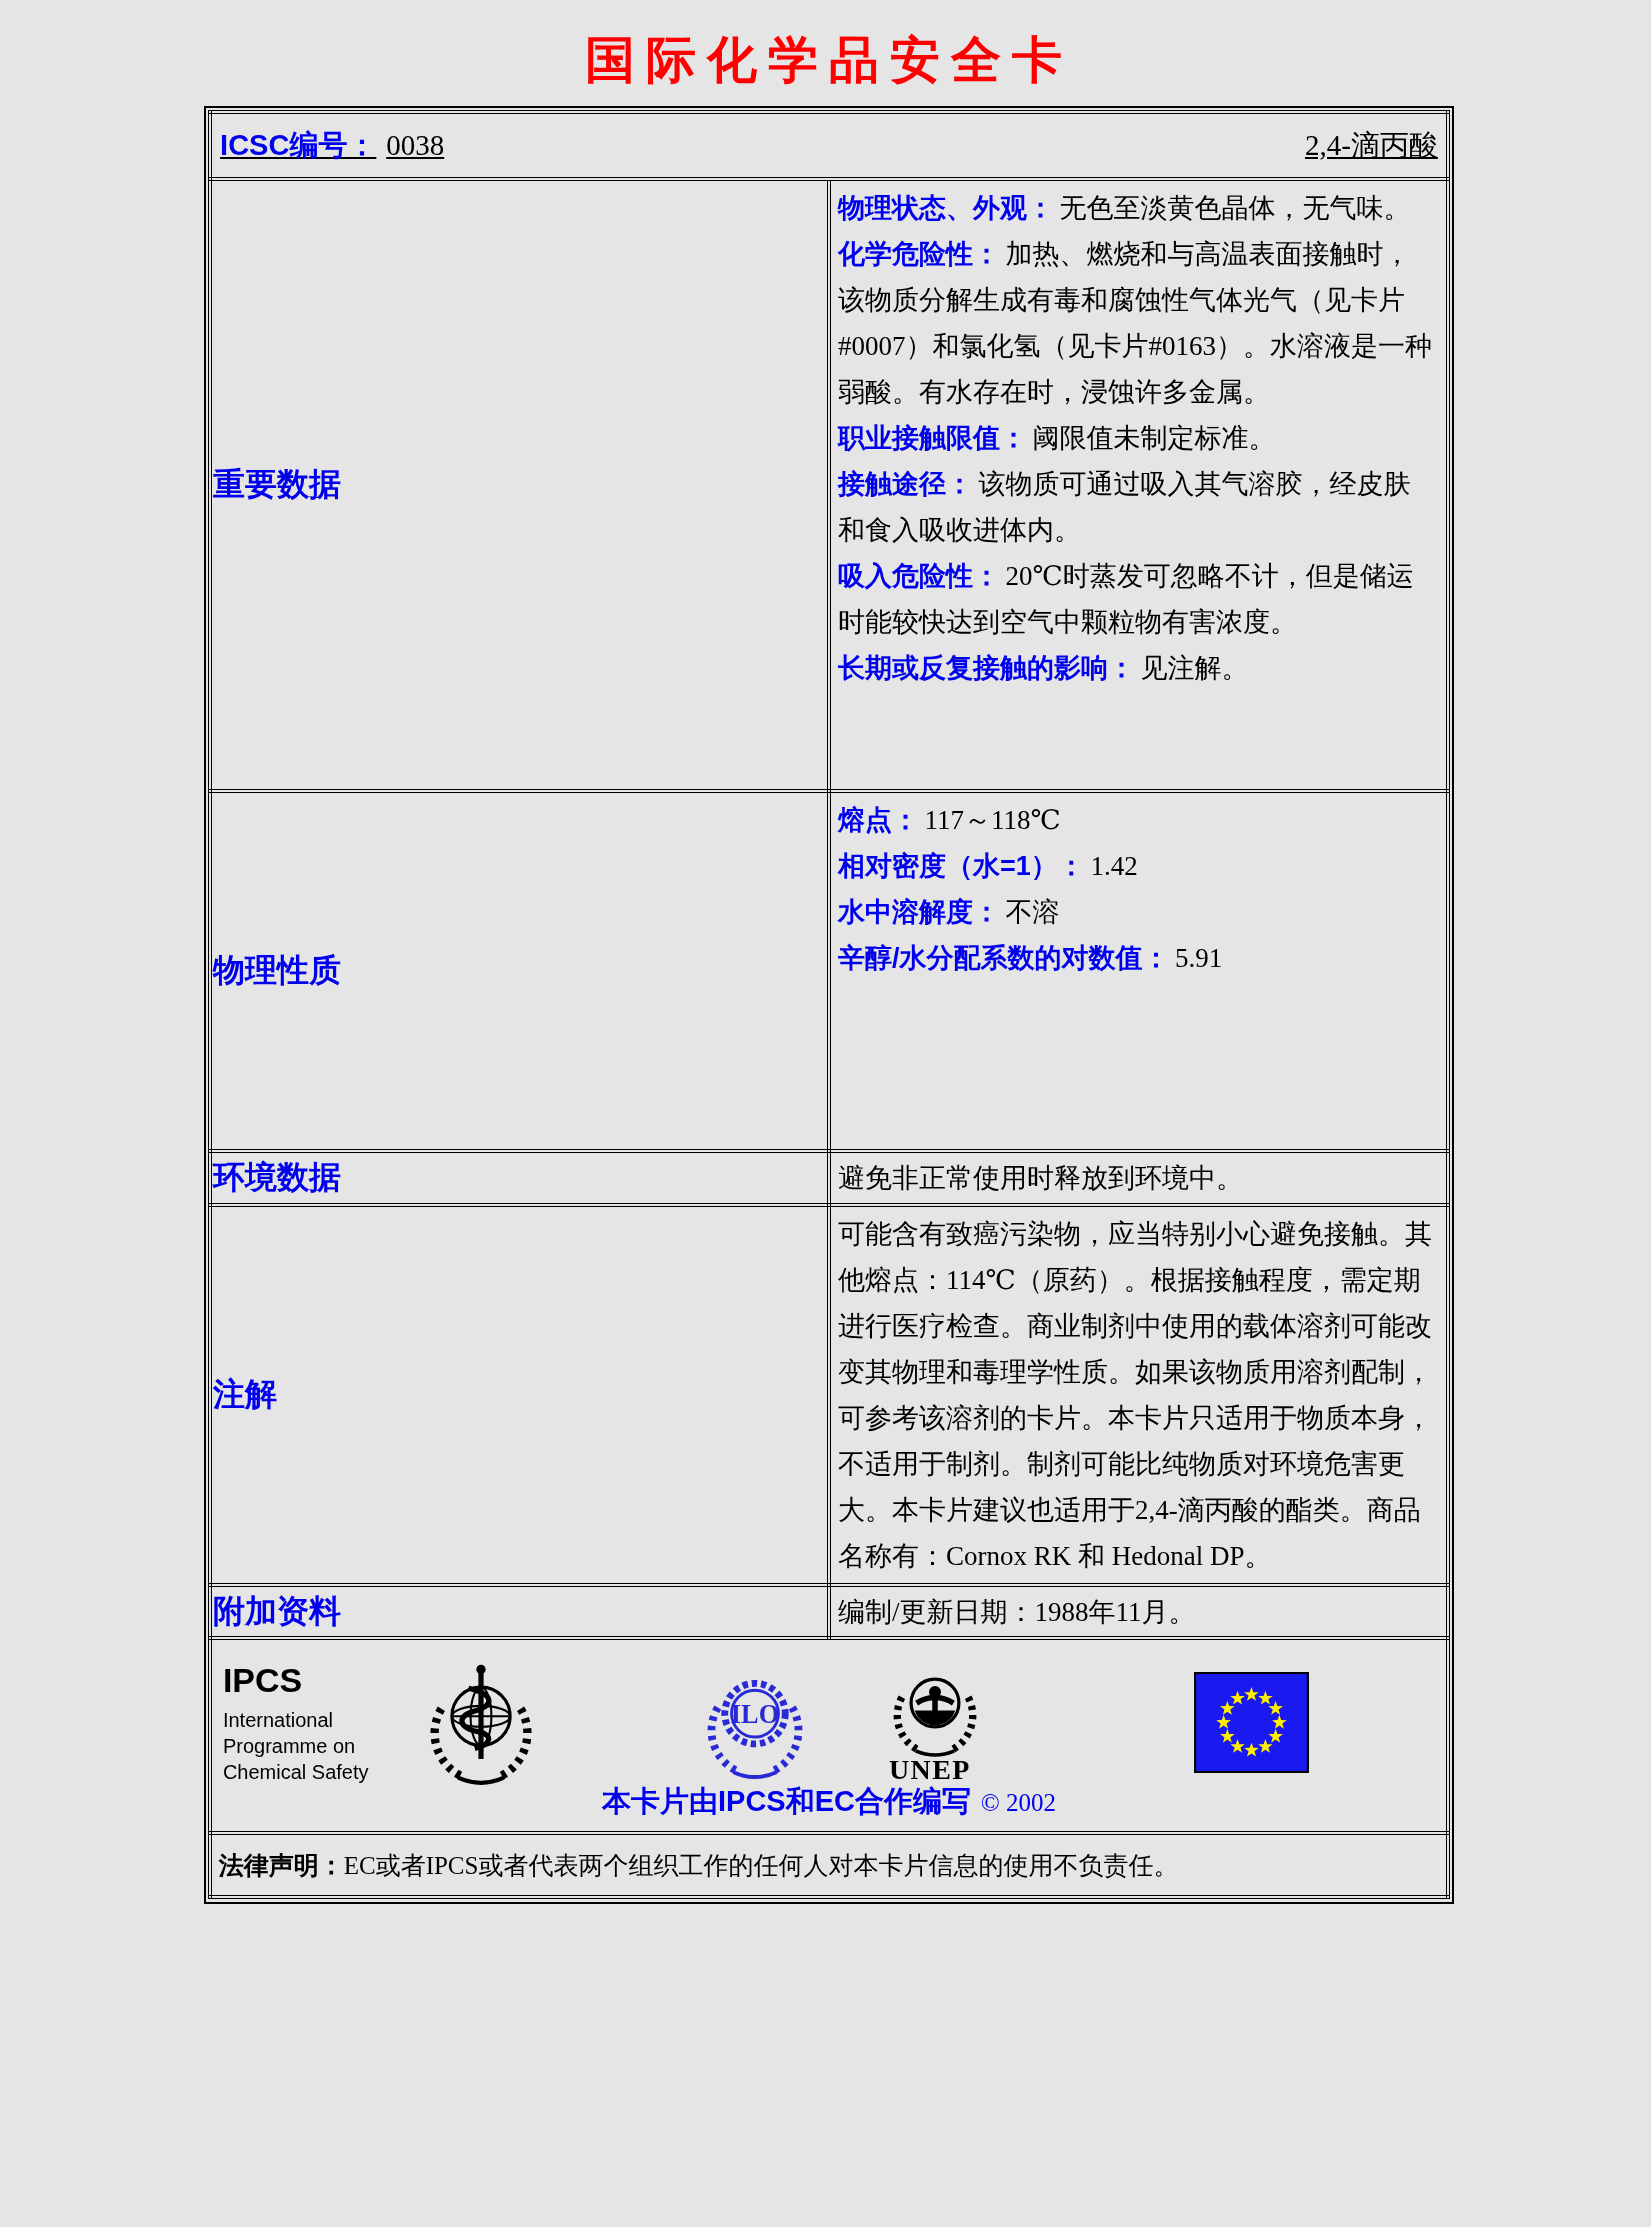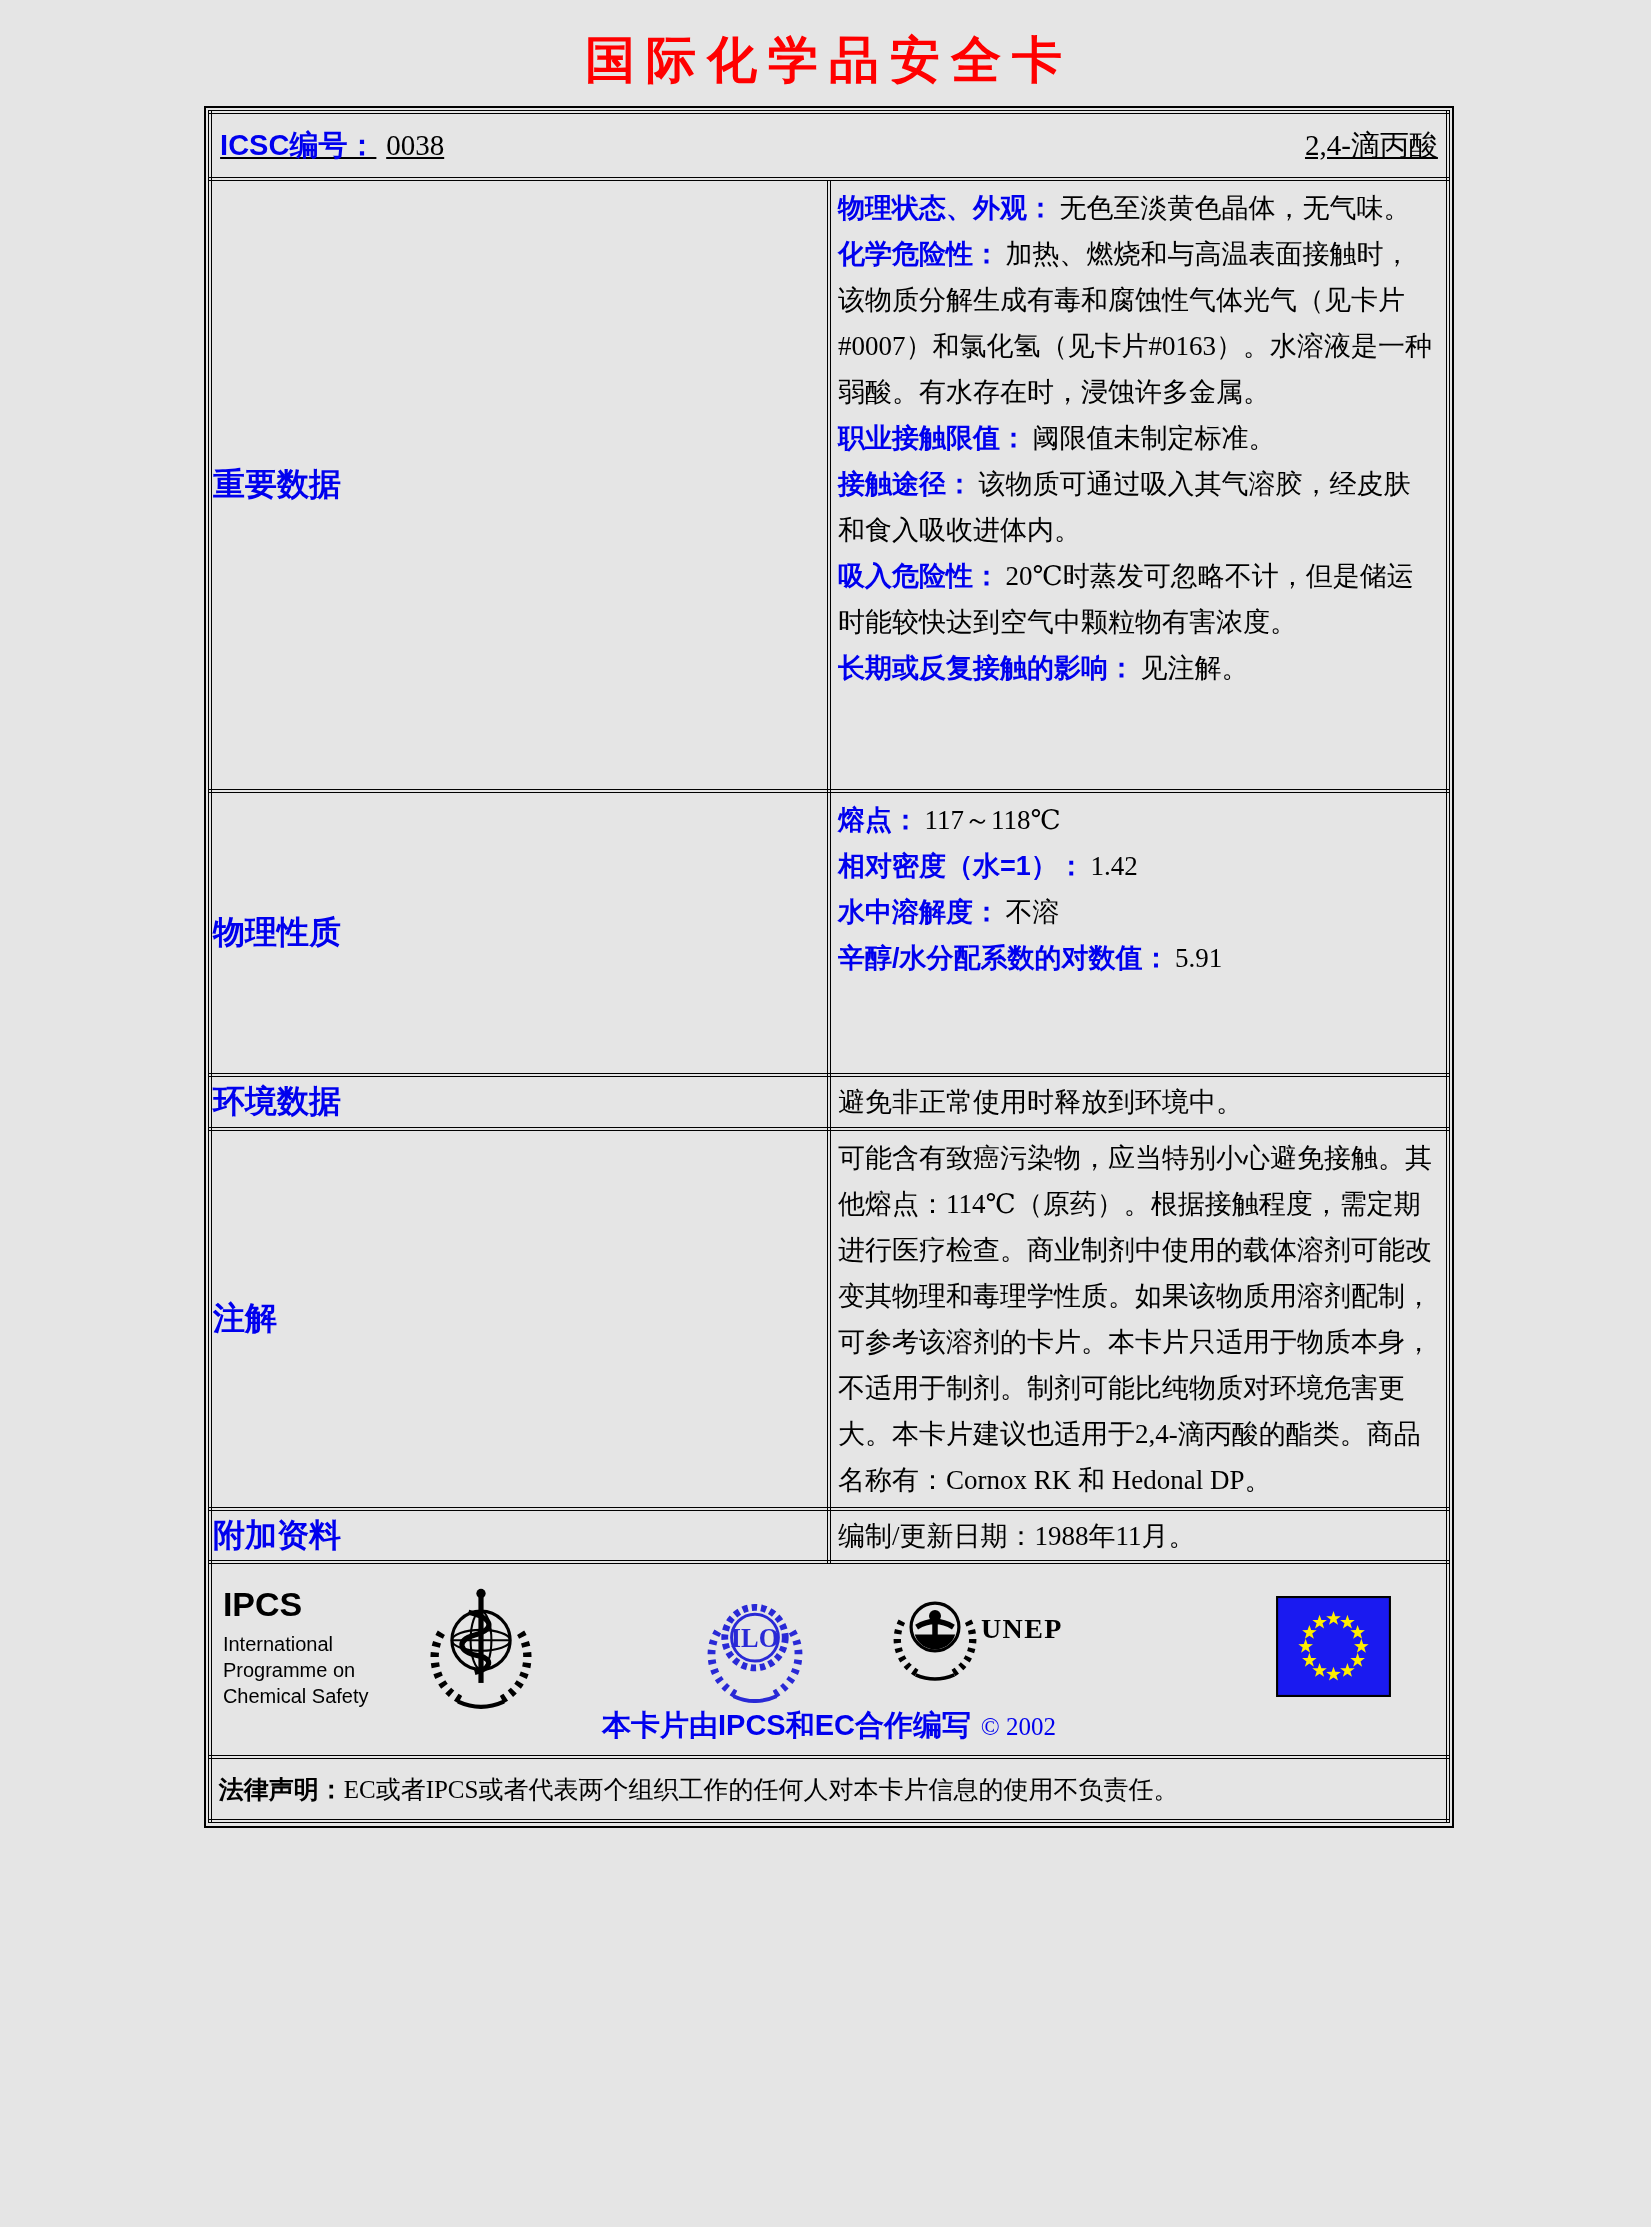--- a/index.html
+++ b/index.html
@@ -14,40 +14,40 @@
   .label-cell{width:176px;text-align:left;vertical-align:middle;
               font-family:"Liberation Sans","DejaVu Sans",sans-serif;
               font-weight:bold;font-size:32px;color:#0000ee;border-radius:27px;}
   .content-cell{vertical-align:top;padding:4.2px 8.4px 4.2px 7px;}
   .mid{vertical-align:middle;}
   .item{margin:0;font-size:27px;line-height:46px;color:#000;}
   .lbl{color:#0000ee;font-weight:bold;font-family:"Liberation Sans","DejaVu Sans",sans-serif;}
   .val{margin-left:5.6px;}
   .r-header td{height:67px;vertical-align:middle;}
   .r-important td{height:612px;}
-  .r-physical td{height:284px;}
+  .r-physical td{height:360px;}
   .r-environment td{height:54px;margin-left:24px;}
   .r-notes td{height:301px;}
   .r-additional td{height:53px;}
   .r-logos td{height:195px;vertical-align:top;}
   .r-legal td{height:64px;vertical-align:middle;}
   .hdr-flex{display:flex;justify-content:space-between;align-items:center;padding:0 7px;font-size:29px;text-decoration:underline;}
   .hdr-left .lbl{font-size:29px;}
   .hdr-num{margin-left:9.8px;}
   .oneline{font-size:27px;line-height:1.2;}
   .legal-line{font-size:25px;padding:0 5.6px;}
   .legal-lbl{font-family:"Liberation Sans","DejaVu Sans",sans-serif;font-weight:bold;color:#000;}
   .logo-strip{display:flex;align-items:flex-start;padding-top:15.3px;}
   .ipcs-block{margin-left:9.8px;width:182px;font-family:"Liberation Sans","DejaVu Sans",sans-serif;color:#000;}
   .ipcs-acro{font-size:34px;font-weight:bold;margin:4.2px 0 7px 0;}
   .ipcs-line{font-size:20px;line-height:26px;}
   .logo{flex:0 0 auto;}
   .who{margin-left:24px;}
   .ilo{margin-left:173px;color:#2929d6;}
-  .unep{margin-left:85px;display:flex;flex-direction:row;align-items:center;color:#000;}
+  .unep{margin-left:85px;display:flex;flex-direction:column;color:#000;}
   .unep-word{font-family:"Liberation Serif","DejaVu Serif",serif;font-weight:bold;
              font-size:28px;letter-spacing:1.4px;margin-top:-7px;}
   .eu{margin-left:213px;margin-top:15.3px;}
   .caption{position:absolute;left:0;right:0;bottom:9.8px;text-align:center;
            font-family:"Liberation Sans","DejaVu Sans",sans-serif;
            font-weight:bold;font-size:29px;color:#0000ee;}
   .caption .copy{font-family:"Liberation Serif","DejaVu Serif",serif;font-weight:normal;
                  font-size:25px;margin-left:9.8px;}
   .logo-cell{position:relative;}
 </style>

